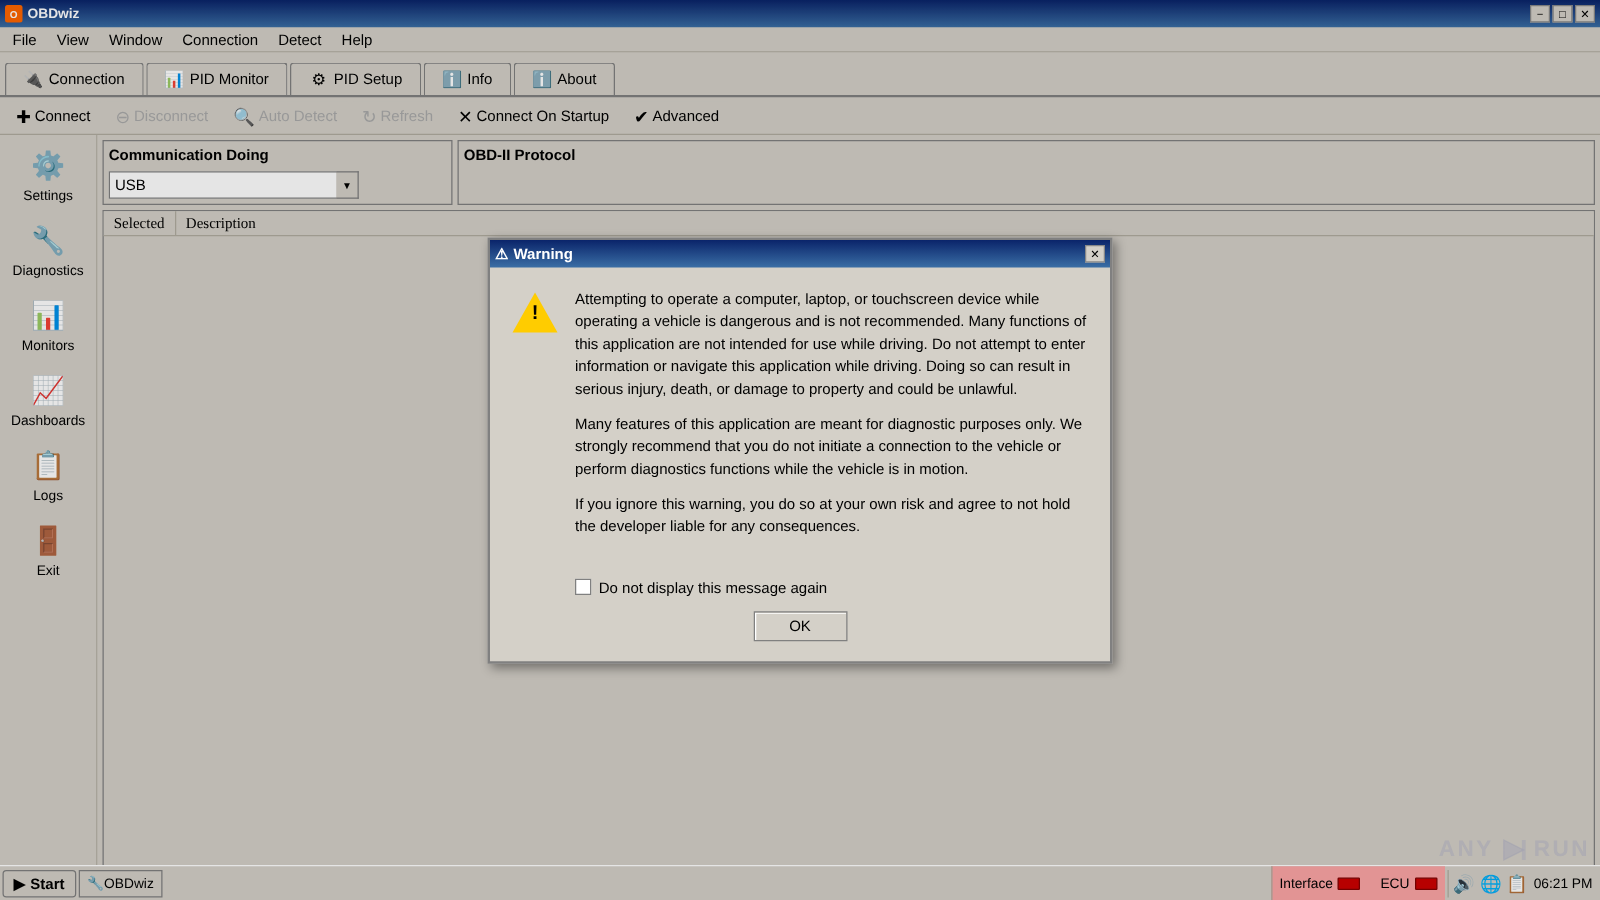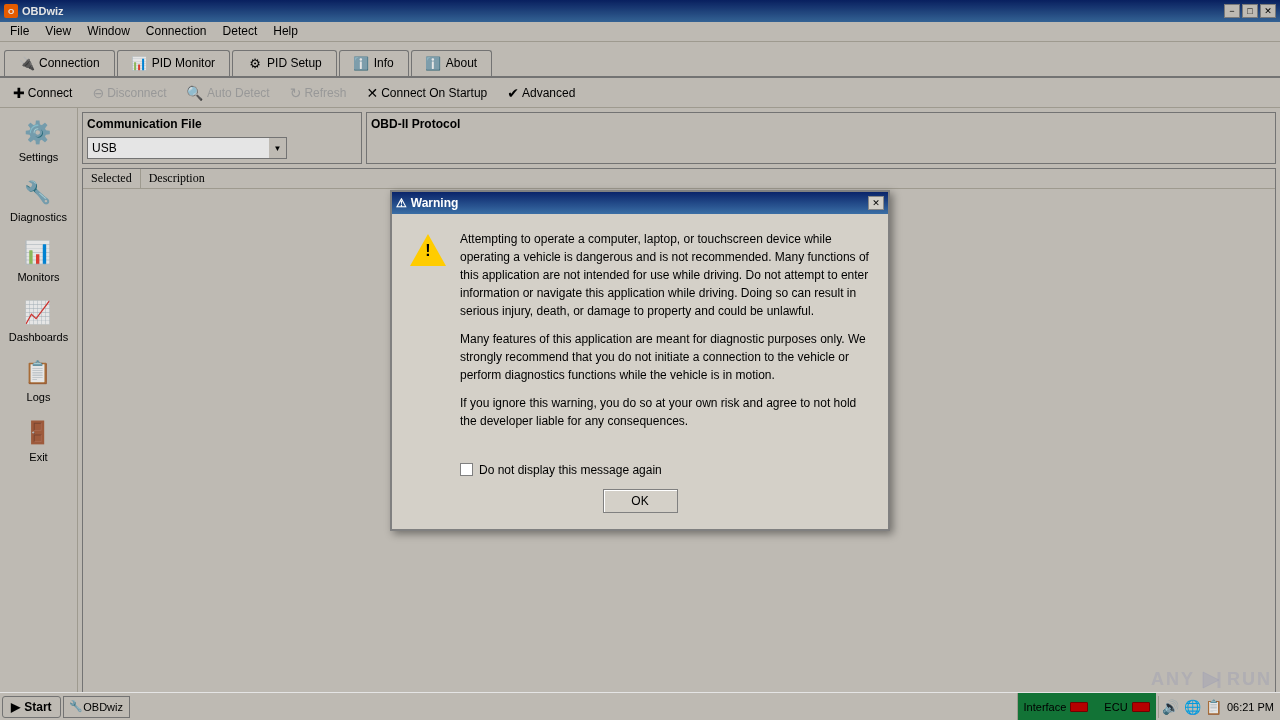--- a/index.html
+++ b/index.html
@@ -50,20 +50,21 @@
       cursor: pointer;
       color: #000;
     }
     .title-btn.close { background: #d4d0c8; }
 
     
     .menu-bar {
       background: #d4d0c8;
       height: 20px;
       display: flex;
+      align-items: center;
       padding: 0 2px;
       border-bottom: 1px solid #b0aca0;
     }
     .menu-item {
       padding: 2px 8px;
       font-size: 12px;
       cursor: pointer;
     }
 
     
@@ -231,21 +232,21 @@
       border-right: 1px solid #b0aca0;
       font-size: 12px;
       cursor: pointer;
       font-family: Liberation Serif, serif;
     }
     .devices-col:last-child { border-right: none; }
 
     
     .status-bar {
       height: 22px;
-      background: #15803d;
+      background: #fca5a5;
       border-top: 1px solid #b0aca0;
       display: flex;
       align-items: center;
       padding: 0 6px;
       gap: 16px;
       font-size: 11px;
       position: absolute;
       bottom: 0; left: 0; right: 0;
     }
     .status-item {
@@ -550,21 +551,21 @@
     <div class="sidebar-btn">
       <div class="sidebar-icon">🚪</div>
       <span>Exit</span>
     </div>
   </div>
 
   <div class="content-area">
     <div class="content-row">
 
       <div class="panel comm-panel">
-        <div class="panel-title">Communication File</div>
+        <div class="panel-title">Communication Doing</div>
         <div class="select-wrapper">
           <select class="comm-select">
             <option>USB</option>
           </select>
           <div class="select-arrow">▼</div>
         </div>
       </div>
 
       <div class="panel protocol-panel">
         <div class="panel-title">OBD-II Protocol</div>

